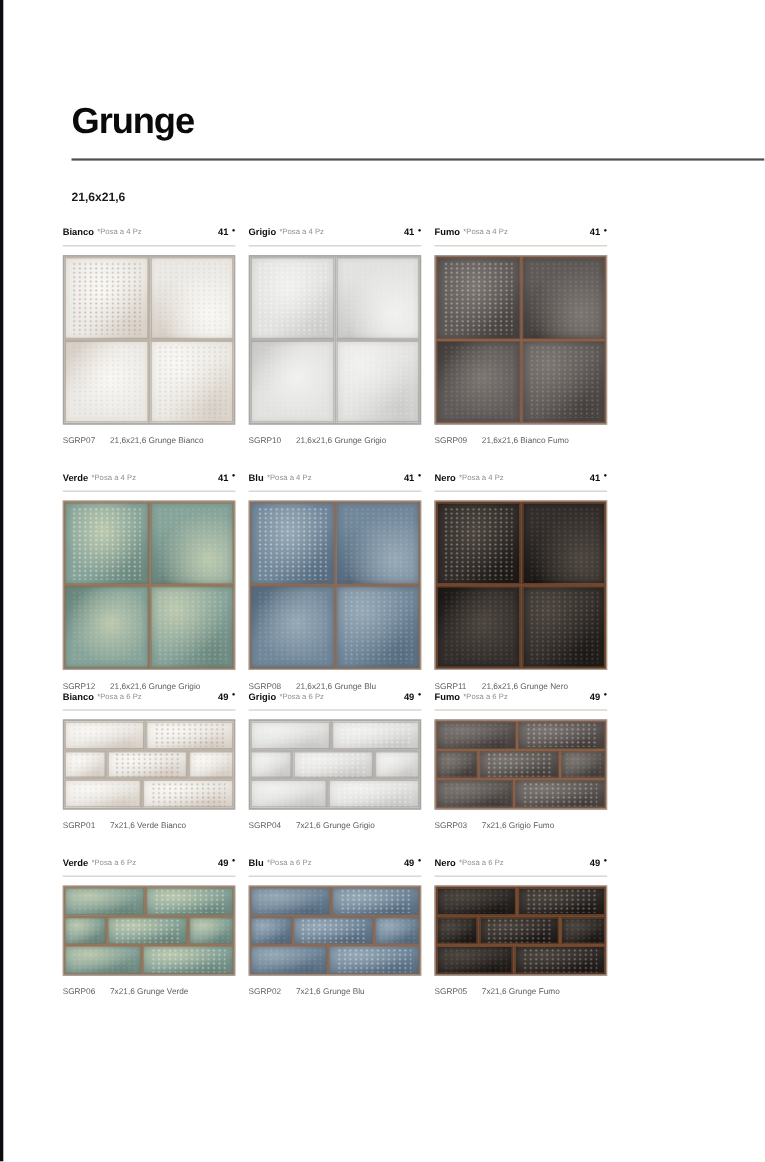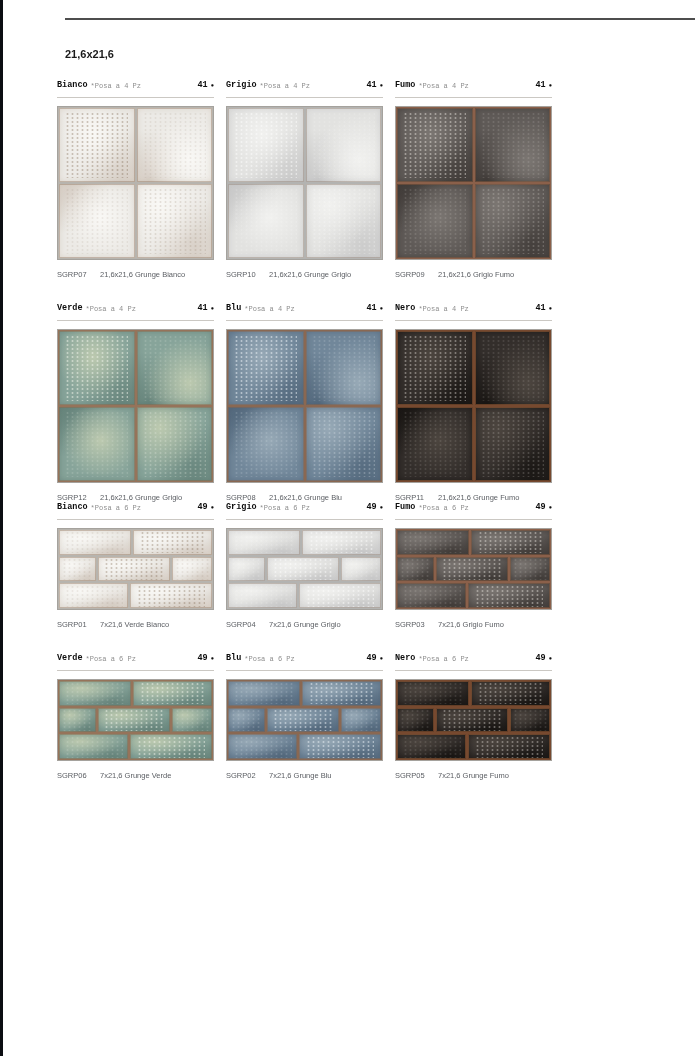--- a/index.html
+++ b/index.html
@@ -37,24 +37,23 @@
 
   .grid {
     width: 495px;
     display: grid;
     grid-template-columns: repeat(3, 1fr);
     column-gap: 12px; row-gap: 24px;
   }
 
   .card { display: block; }
   .card-head {
-    display: flex; align-items: flex-end;
+    display: flex; align-items: center;
     border-bottom: 1px solid #cbc8c3;
     padding-bottom: 7px;
-    font-family: Liberation Mono, monospace;
   }
   .pname { font-size: 8.5px; font-weight: bold; color: #0d0d0d; white-space: nowrap; }
   .pnote { font-size: 7px; color: #8e8e8e; margin-left: 3px; white-space: nowrap; }
   .pprice { margin-left: auto; font-size: 8.5px; font-weight: bold; color: #0d0d0d; }
   .pdot { font-size: 5.5px; margin-left: 3px; color: #0d0d0d; position: relative; top: -1px; }
 
   .tile-img {
     margin-top: 8px;
     padding: 2px;
     box-shadow: inset 0 0 0 1px #a5a29d;
@@ -106,20 +105,21 @@
   .v-blu    { --base:#71879a; --hi:#97a9b6; --lo:rgba(34,54,76,.34); --grout:#8a6852; --edge:rgba(150,100,64,.42); --speck:rgba(236,241,246,.62); }
   .v-nero   { --base:#332e2b; --hi:#4c453f; --lo:rgba(8,6,4,.55); --grout:#77492f; --edge:rgba(162,96,54,.55); --speck:rgba(222,216,210,.5); }
 </style>
 </head>
 <body>
 
 <div class="edge-bar"></div>
 
 <div class="page">
 
+  <h1 class="page-title">Grunge</h1>
   <div class="title-rule"></div>
 
   <div class="section-label">21,6x21,6</div>
 
   <div class="grid">
 
     <article class="card v-bianco">
       <header class="card-head">
         <span class="pname">Bianco</span>
         <span class="pnote">*Posa a 4 Pz</span>
@@ -165,21 +165,21 @@
         <span class="pdot">●</span>
       </header>
       <div class="tile-img sq">
         <div class="t"></div>
           <div class="t"></div>
           <div class="t"></div>
           <div class="t"></div>
       </div>
       <footer class="card-cap">
         <span class="pcode">SGRP09</span>
-        <span class="pdesc">21,6x21,6 Grigio Fumo</span>
+        <span class="pdesc">21,6x21,6 Bianco Fumo</span>
       </footer>
     </article>
 
     <article class="card v-verde">
       <header class="card-head">
         <span class="pname">Verde</span>
         <span class="pnote">*Posa a 4 Pz</span>
         <span class="pprice">41</span>
         <span class="pdot">●</span>
       </header>
@@ -222,21 +222,21 @@
         <span class="pdot">●</span>
       </header>
       <div class="tile-img sq">
         <div class="t"></div>
           <div class="t"></div>
           <div class="t"></div>
           <div class="t"></div>
       </div>
       <footer class="card-cap">
         <span class="pcode">SGRP11</span>
-        <span class="pdesc">21,6x21,6 Grunge Fumo</span>
+        <span class="pdesc">21,6x21,6 Grunge Nero</span>
       </footer>
     </article>
 
   </div>
 
 
   <div class="grid">
 
     <article class="card v-bianco">
       <header class="card-head">

